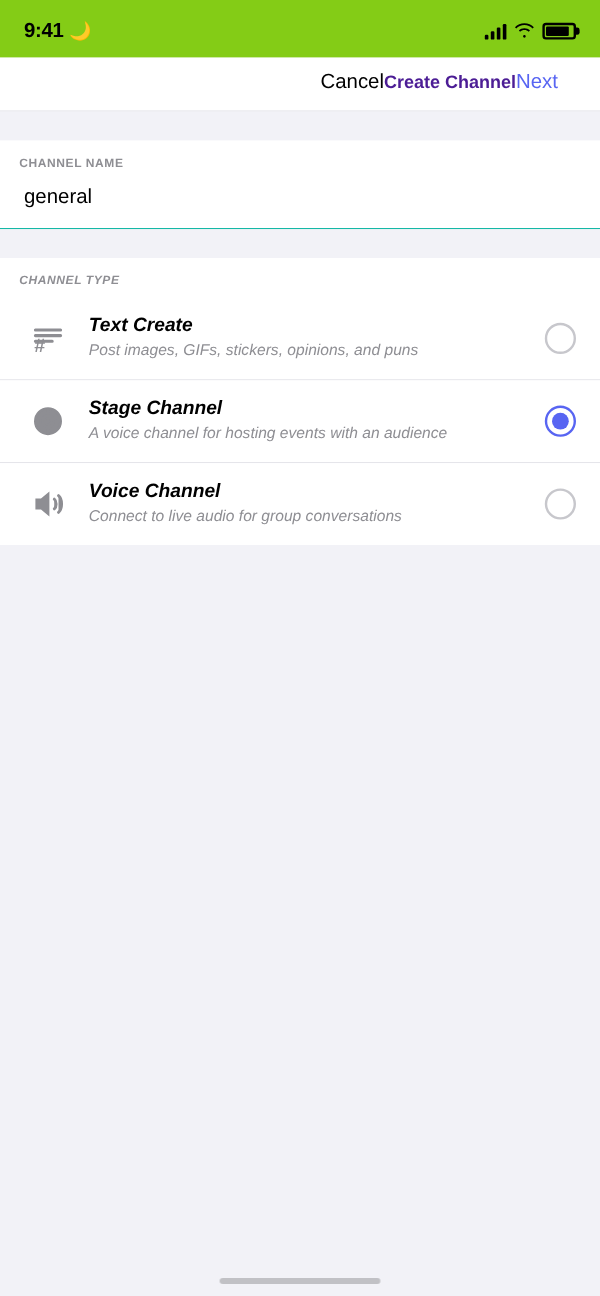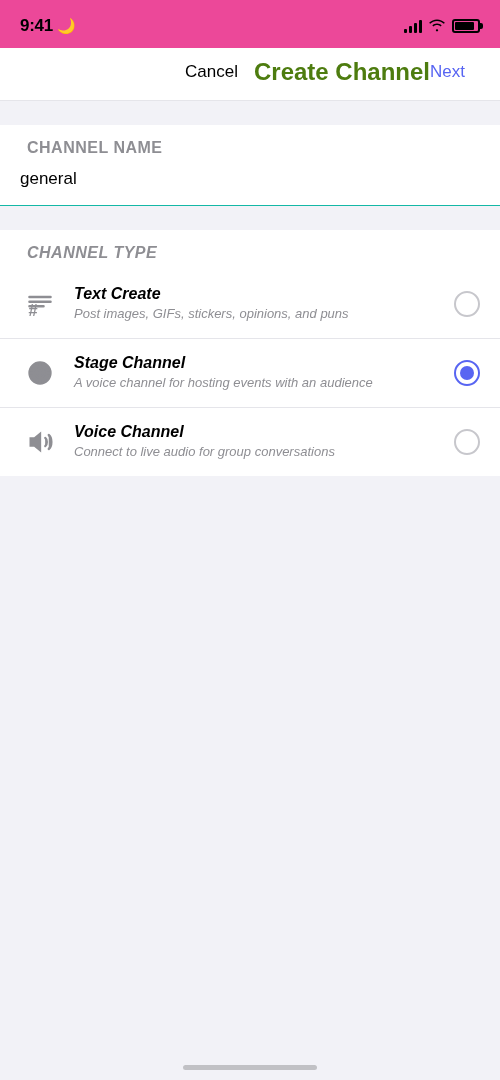--- a/index.html
+++ b/index.html
@@ -9,21 +9,21 @@
       width: 500px;
       min-height: 1080px;
       background: #f2f2f7;
       font-family: -apple-system, BlinkMacSystemFont, 'SF Pro Text', 'Helvetica Neue', sans-serif;
       color: #000;
       overflow-x: hidden;
     }
 
     
     .status-bar {
-      background: #ec4899;
+      background: #84cc16;
       display: flex;
       align-items: center;
       justify-content: space-between;
       padding: 12px 20px 8px 20px;
       height: 48px;
     }
     .status-time {
       font-size: 17px;
       font-weight: 600;
       letter-spacing: -0.3px;
@@ -88,48 +88,47 @@
       justify-content: flex-end;
       padding: 10px 35px 14px 20px;
       border-bottom: 1px solid #e5e5ea;
     }
     .nav-cancel {
       font-size: 17px;
       color: #000;
       cursor: pointer;
     }
     .nav-title {
-      font-size: 24px;
+      font-size: 15px;
       font-weight: 700;
-      color: #4d7c0f;
-      margin-left: 16px;
+      color: #4c1d95;
     }
     .nav-next {
       font-size: 17px;
       color: #5865f2;
       font-weight: 500;
       cursor: pointer;
     }
 
     
     .section-gap {
       height: 24px;
       background: #f2f2f7;
     }
 
     
     .channel-name-section {
       background: #fff;
     }
     .section-label {
-      font-size: 16px;
+      font-size: 10px;
       font-weight: 600;
       color: #8e8e93;
       letter-spacing: 0.5px;
-      padding: 14px 20px 8px 27px;
+      padding: 14px 20px 8px 16px;
       text-transform: uppercase;
     }
     .channel-name-input-row {
       padding: 4px 20px 16px 20px;
       border-bottom: 1px solid #14b8a6;
     }
     .channel-name-input-row input {
       width: 100%;
       font-size: 17px;
       color: #000;

